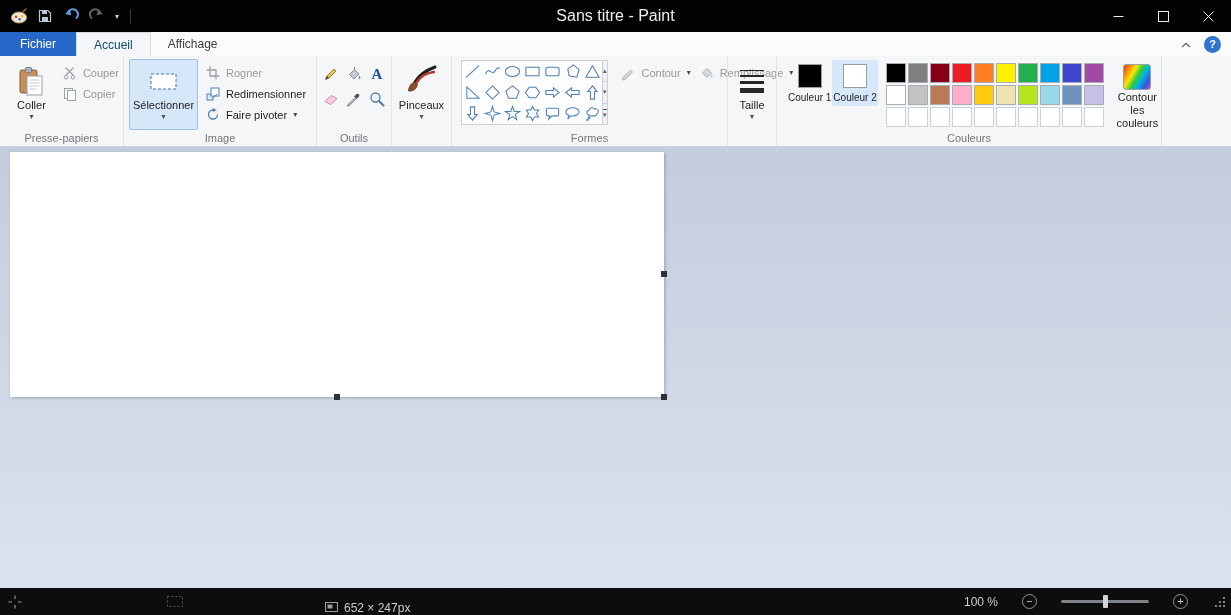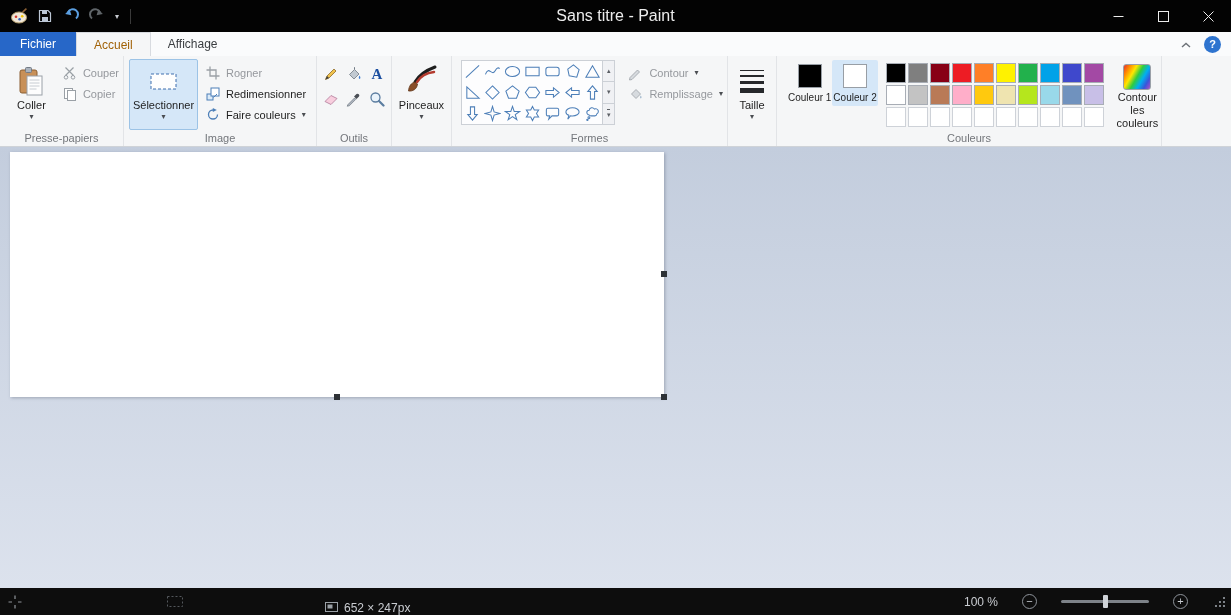--- a/index.html
+++ b/index.html
@@ -12,21 +12,21 @@
   .qat-dd{color:#c8ccd2;font-size:8px;width:12px;text-align:center;}
   .qat-sep{width:1px;height:15px;background:#3a3a3a;margin-left:4px;}
   .title{position:absolute;left:50%;transform:translateX(-50%);font-size:16px;color:#ececec;white-space:nowrap;}
   .win-controls{position:absolute;right:0;top:0;height:32px;display:flex;}
   .win-btn{width:45px;height:32px;display:flex;align-items:center;justify-content:center;}
 
   
   .tabrow{position:absolute;top:32px;left:0;right:0;height:24px;background:#fafbfc;display:flex;align-items:stretch;border-bottom:1px solid #e2e4e8;}
   .tab{display:flex;align-items:center;justify-content:center;font-size:12px;padding:0 17px;color:#3a3d41;}
   .tab-file{background:#2767c8;color:#fff;padding:0 20px;}
-  .tab-active{background:#f5f6f7;border:1px solid #d8dbe0;border-bottom:none;margin-bottom:-1px;color:#a16207;}
+  .tab-active{background:#f5f6f7;border:1px solid #d8dbe0;border-bottom:none;margin-bottom:-1px;color:#0c4a6e;}
   .tabrow-right{margin-left:auto;display:flex;align-items:center;gap:12px;padding-right:10px;}
   .help-btn{width:17px;height:17px;border-radius:50%;background:#2e74cf;color:#fff;font-size:11px;font-weight:bold;display:flex;align-items:center;justify-content:center;}
 
   
   .ribbon{position:absolute;top:56px;left:0;right:0;height:91px;background:#f5f6f7;border-bottom:1px solid #cfd3d8;display:flex;box-sizing:border-box;}
   .rgroup{position:relative;height:100%;box-sizing:border-box;border-right:1px solid #e2e4e7;flex:none;}
   .rgroup-label{position:absolute;bottom:2px;left:0;right:0;text-align:center;font-size:11px;color:#73767b;white-space:nowrap;}
   .bigbtn{display:flex;flex-direction:column;align-items:center;box-sizing:border-box;border:1px solid transparent;border-radius:2px;padding-top:3px;}
   .bigbtn .icon-area{height:36px;display:flex;align-items:center;justify-content:center;}
   .blabel{font-size:11px;color:#1e1e1e;line-height:13px;text-align:center;}
@@ -48,21 +48,21 @@
   .g-brushes{width:60px;display:flex;justify-content:center;padding:3px 0 16px 0;}
   .g-shapes{width:276px;display:flex;padding:4px 0 16px 9px;}
   .shapes-box{width:140px;height:63px;background:#fdfdfe;border:1px solid #ccd0d6;display:grid;grid-template-columns:repeat(7,20px);grid-auto-rows:21px;}
   .shape-cell{display:flex;align-items:center;justify-content:center;}
   .shape-cell svg{width:17px;height:17px;}
   .shape-cell svg *{stroke:#4d7fb8;fill:none;stroke-width:1.1;}
   .shapes-scroll{width:15px;height:65px;display:flex;flex-direction:column;}
   .sscroll-btn{flex:1;background:#f0f1f4;border:1px solid #ccd0d6;border-left:none;display:flex;align-items:center;justify-content:center;font-size:7px;color:#5a5e63;box-sizing:border-box;}
   .sscroll-btn + .sscroll-btn{border-top:none;}
   .morebar{border-top:1px solid #5a5e63;padding-top:1px;line-height:1;}
-  .shapes-opts{display:flex;flex-direction:column;margin-left:9px;padding-top:2px;}
+  .shapes-opts{display:flex;flex-direction:row;margin-left:9px;padding-top:2px;}
   .g-size{width:49px;display:flex;justify-content:center;padding:3px 0 16px 0;}
   .size-bars{display:flex;flex-direction:column;gap:4px;align-items:center;width:26px;}
   .size-bars i{display:block;width:24px;background:#26282b;}
   .g-colors{width:385px;display:flex;align-items:flex-start;padding:4px 0 16px 10px;}
   .colorbtn{width:46px;display:flex;flex-direction:column;align-items:center;border:1px solid transparent;border-radius:2px;padding:3px 0 2px;}
   .cswatch{width:24px;height:24px;border:1px solid #98(9e)a5;}
   .cswatch{width:24px;height:24px;border:1px solid #989ea5;box-sizing:border-box;margin-bottom:4px;}
   .clabel{font-size:10px;color:#1e1e1e;white-space:nowrap;}
   .palette{display:grid;grid-template-columns:repeat(10,20px);grid-auto-rows:20px;gap:2px;margin:3px 0 0 8px;}
   .pswatch{box-sizing:border-box;border:1px solid #a8adb5;}
@@ -226,21 +226,21 @@
           </span>
           <span>Redimensionner</span>
         </div>
         <div class="smallbtn">
           <span class="icon16">
             <svg width="14" height="14" viewBox="0 0 14 14">
                 <path d="M11.5 6.5 A4.5 4.5 0 1 1 7 2" fill="none" stroke="#4d7fb8" stroke-width="1.3"></path>
                 <path d="M6.8 0 L10.8 2 L6.8 4 Z" fill="#4d7fb8"></path>
               </svg>
           </span>
-          <span>Faire couleurs</span>
+          <span>Faire pivoter</span>
           <span class="dd">▾</span>
         </div>
       </div>
       <div class="rgroup-label">Image</div>
     </div>
 
     <div class="rgroup g-tools">
       <div class="tools-grid">
         <span class="toolbtn">
           <svg width="16" height="16" viewBox="0 0 16 16">

